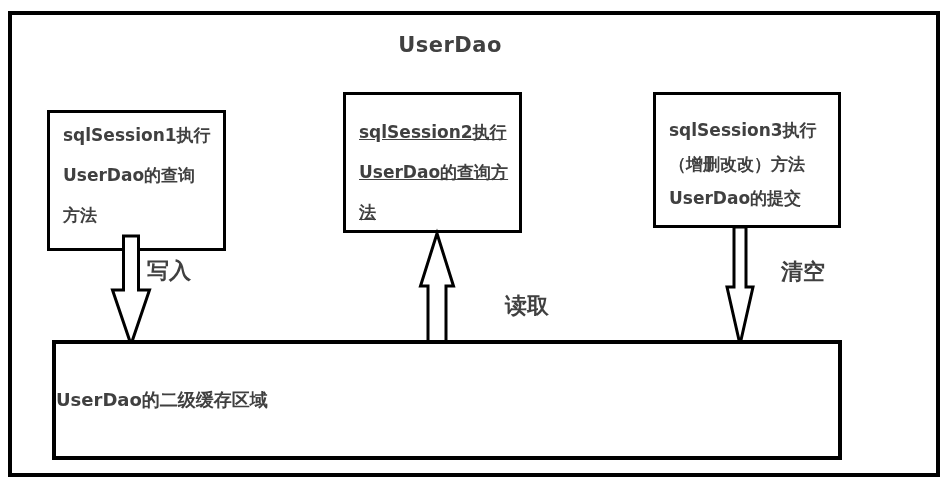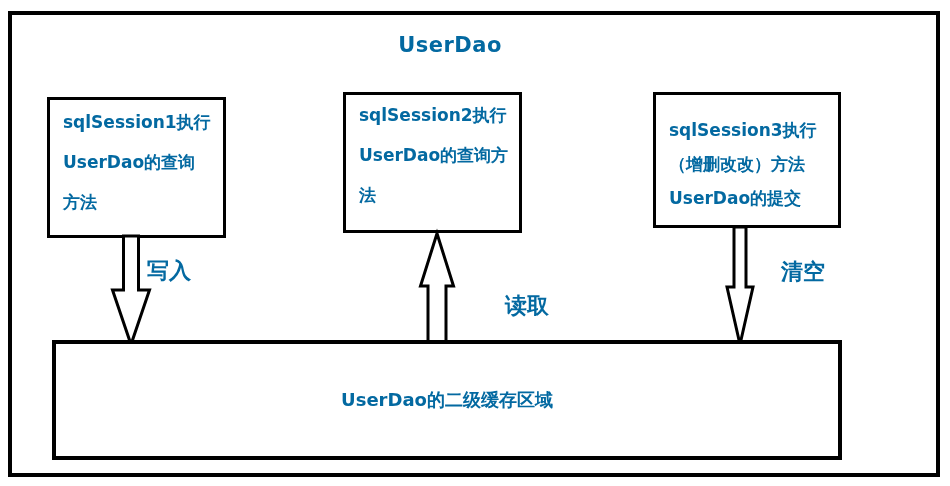--- a/index.html
+++ b/index.html
@@ -7,21 +7,21 @@
     padding: 0;
     background: #ffffff;
     font-family: "DejaVu Sans", "Liberation Sans", sans-serif;
   }
   .stage {
     position: relative;
     width: 950px;
     height: 486px;
     background: #ffffff;
     overflow: hidden;
-    color: #0369a1;
+    color: #404040;
   }
   .outer-frame {
     position: absolute;
     left: 8px; top: 11px;
     width: 932px; height: 466px;
     border: 4px solid #000000;
     box-sizing: border-box;
     background: #ffffff;
   }
   .diagram-title {
@@ -37,47 +37,48 @@
     position: absolute;
     border: 3px solid #000000;
     box-sizing: border-box;
     background: #ffffff;
     font-size: 17px;
     font-weight: bold;
     padding: 0 10px 0 13px;
   }
   .session-box .box-line { white-space: nowrap; }
   .box-session1 {
-    left: 47px; top: 97px;
+    left: 47px; top: 110px;
     width: 179px; height: 141px;
     line-height: 40px;
     padding-top: 2px;
   }
   .box-session2 {
     left: 343px; top: 92px;
     width: 179px; height: 141px;
     line-height: 40px;
-    padding-top: 0;
+    padding-top: 17px;
+    text-decoration: underline;
   }
   .box-session3 {
     left: 653px; top: 92px;
     width: 188px; height: 136px;
     line-height: 34px;
     padding-top: 18px;
   }
   .cache-box {
     position: absolute;
     left: 52px; top: 340px;
     width: 790px; height: 120px;
     border: 4px solid #000000;
     box-sizing: border-box;
     background: #ffffff;
     display: flex;
     align-items: center;
-    justify-content: center;
+    justify-content: flex-start;
     font-size: 18px;
     font-weight: bold;
   }
   .arrow-svg { position: absolute; overflow: visible; }
   .arrow-svg polygon {
     fill: #ffffff;
     stroke: #000000;
     stroke-width: 3;
     stroke-linejoin: miter;
   }

